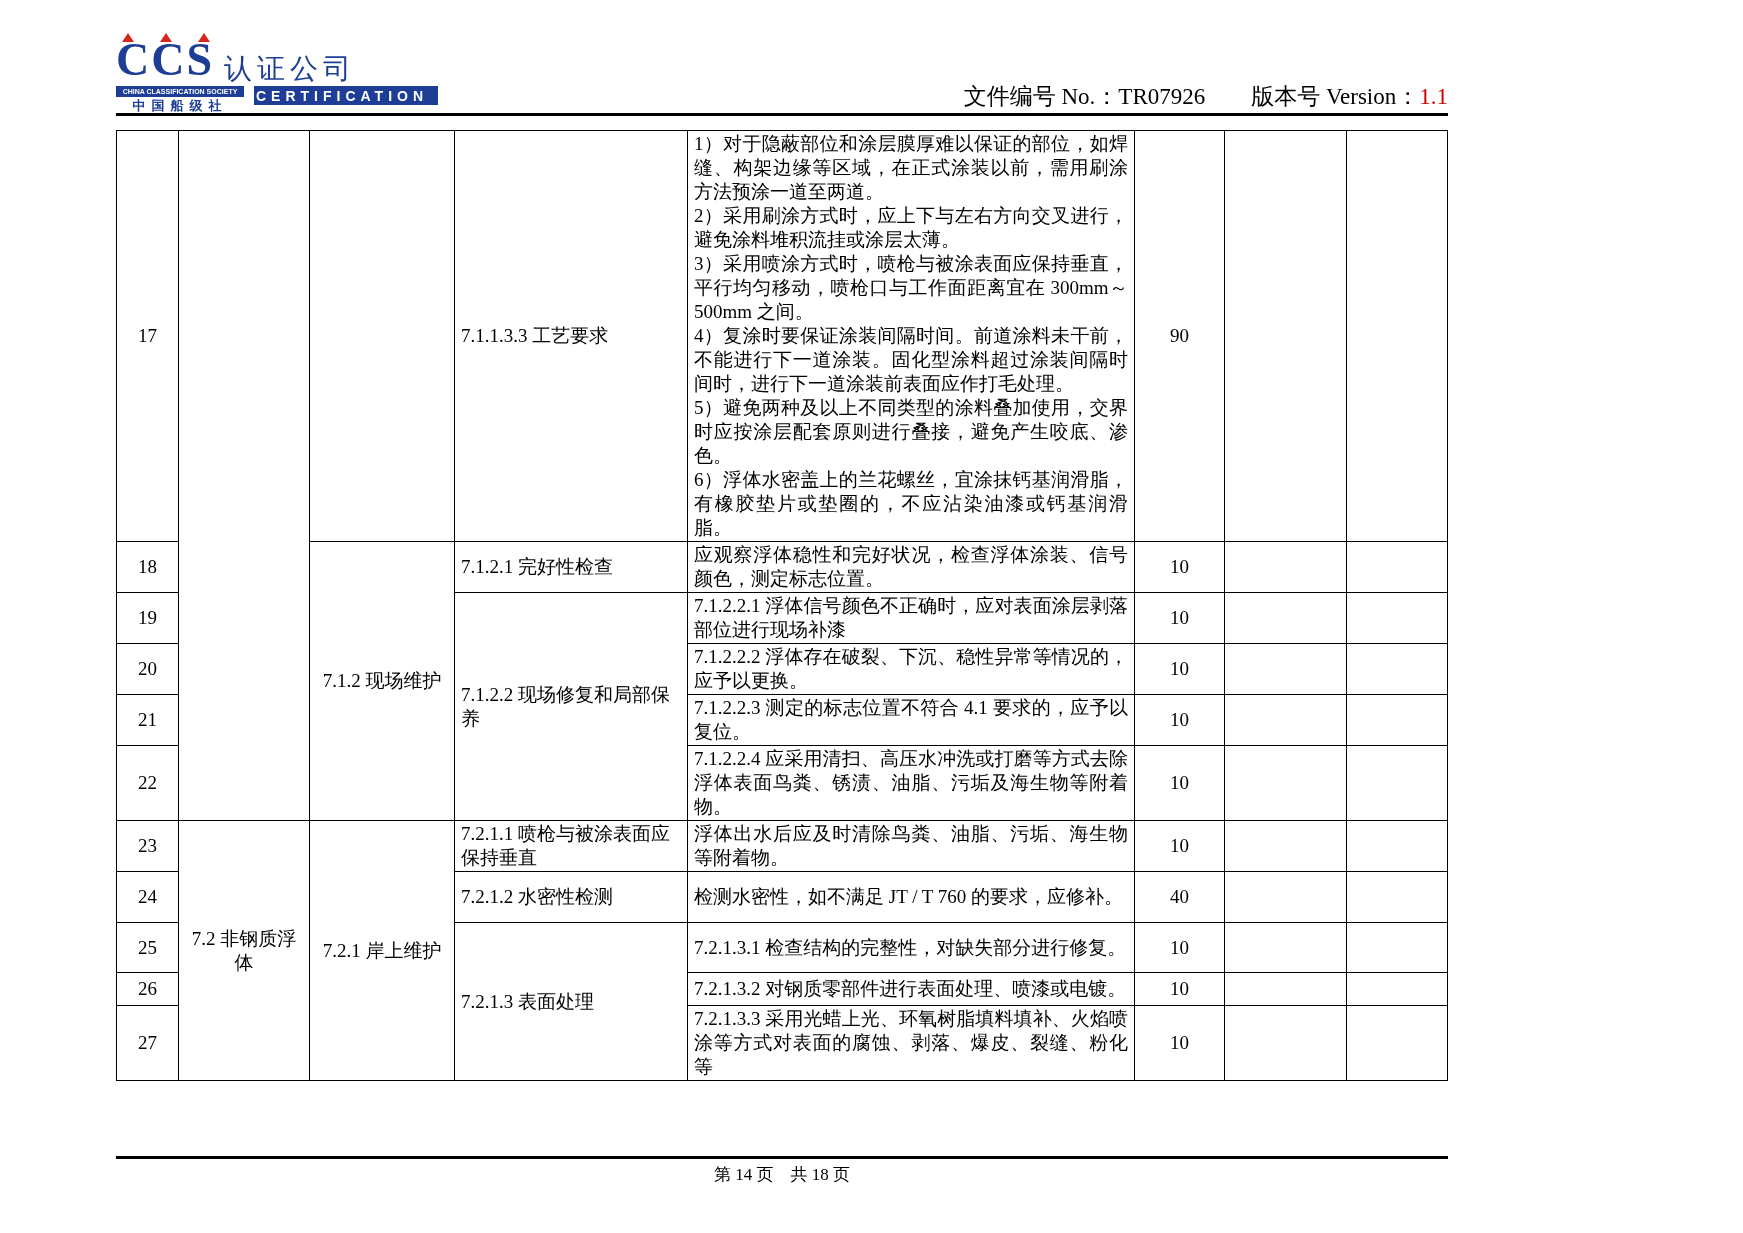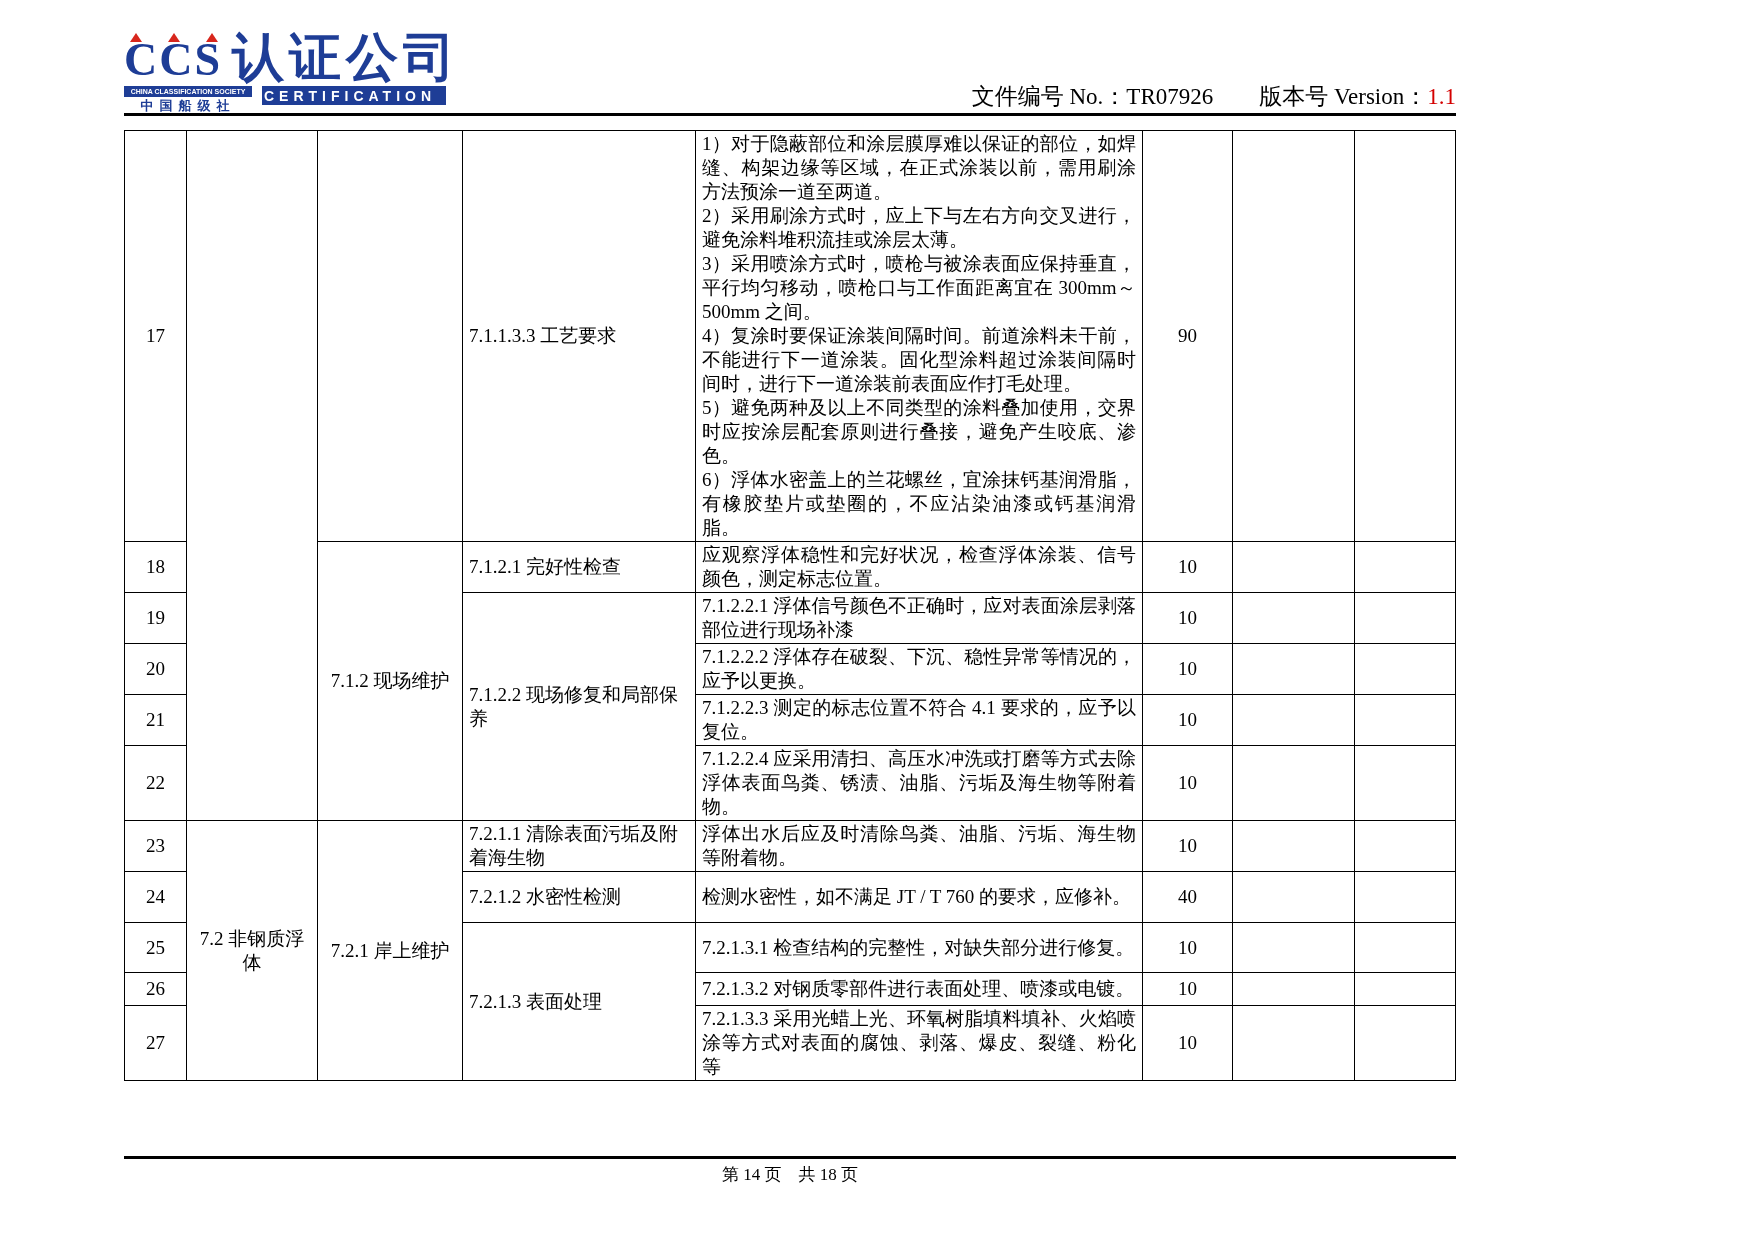--- a/index.html
+++ b/index.html
@@ -3,41 +3,41 @@
 <meta charset="utf-8">
 <style>
   html,body{margin:0;padding:0;}
   body{
     width:1743px;height:1233px;
     background:#ffffff;
     font-family:"Liberation Serif","DejaVu Serif",serif;
     color:#000;
     position:relative;
   }
-  .page{position:absolute;left:16px;top:0;width:1607px;height:1233px;}
+  .page{position:absolute;left:8px;top:0;width:1607px;height:1233px;}
 
   
   .header{
     position:absolute;left:108px;top:40px;width:1332px;height:72px;
     display:flex;justify-content:space-between;align-items:flex-end;
   }
   .logo{display:flex;flex-direction:column;line-height:1;}
   .logo-top{display:flex;align-items:flex-end;gap:10px;}
   .ccs-wrap{position:relative;}
   .ccs{
     font-size:46px;font-weight:bold;color:#1e3d96;
     letter-spacing:2px;font-family:"Liberation Serif",serif;
   }
   .accent{position:absolute;width:12px;height:9px;background:#d8261c;
     clip-path:polygon(0 100%,50% 0,100% 100%);}
   .accent.a1{left:6px;top:-4px;}
   .accent.a2{left:44px;top:-4px;}
   .accent.a3{left:82px;top:-4px;}
   .brand-cn{
-    font-size:52px;font-weight:bold;color:#1e3d96;letter-spacing:5px;
+    font-size:28px;font-weight:normal;color:#1e3d96;letter-spacing:5px;
     font-family:"Liberation Sans",sans-serif;
   }
   .logo-bottom{display:flex;align-items:flex-start;gap:10px;margin-top:3px;}
   .left-col{display:flex;flex-direction:column;width:128px;}
   .soc-en-bar{
     background:#1e3d96;color:#fff;font-size:7px;letter-spacing:0px;
     text-align:center;padding:2px 1px;white-space:nowrap;
     font-family:"Liberation Sans",sans-serif;font-weight:bold;
   }
   .soc-cn{color:#1e3d96;font-size:13px;letter-spacing:6px;text-align:center;
@@ -189,21 +189,21 @@
         <td class="c-no">22</td>
         <td class="c-desc">7.1.2.2.4 应采用清扫、高压水冲洗或打磨等方式去除浮体表面鸟粪、锈渍、油脂、污垢及海生物等附着物。</td>
         <td class="c-score">10</td>
         <td class="c-extra"></td>
         <td class="c-extra"></td>
       </tr>
       <tr class="r23">
         <td class="c-no">23</td>
         <td class="c-cat" rowspan="5">7.2 非钢质浮体</td>
         <td class="c-sub" rowspan="5">7.2.1 岸上维护</td>
-        <td class="c-item">7.2.1.1 清除表面污垢及附着海生物</td>
+        <td class="c-item">7.2.1.1 喷枪与被涂表面应保持垂直</td>
         <td class="c-desc">浮体出水后应及时清除鸟粪、油脂、污垢、海生物等附着物。</td>
         <td class="c-score">10</td>
         <td class="c-extra"></td>
         <td class="c-extra"></td>
       </tr>
       <tr class="r24">
         <td class="c-no">24</td>
         <td class="c-item">7.2.1.2 水密性检测</td>
         <td class="c-desc">检测水密性，如不满足 JT / T 760 的要求，应修补。</td>
         <td class="c-score">40</td>

